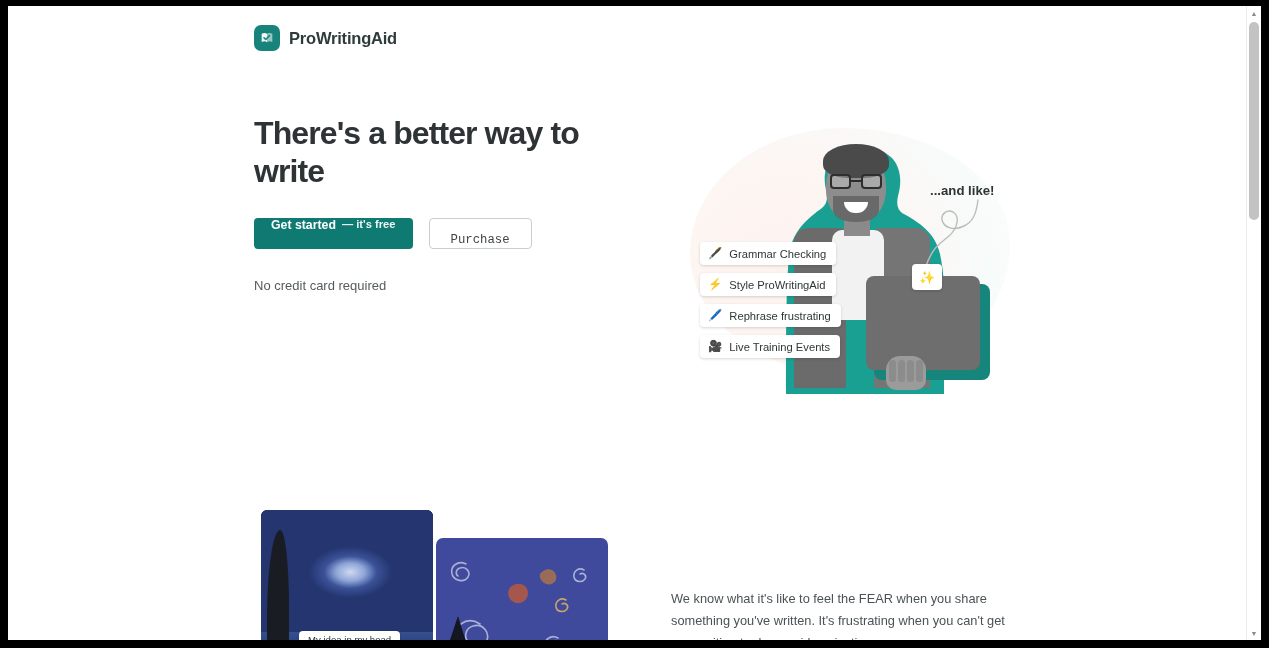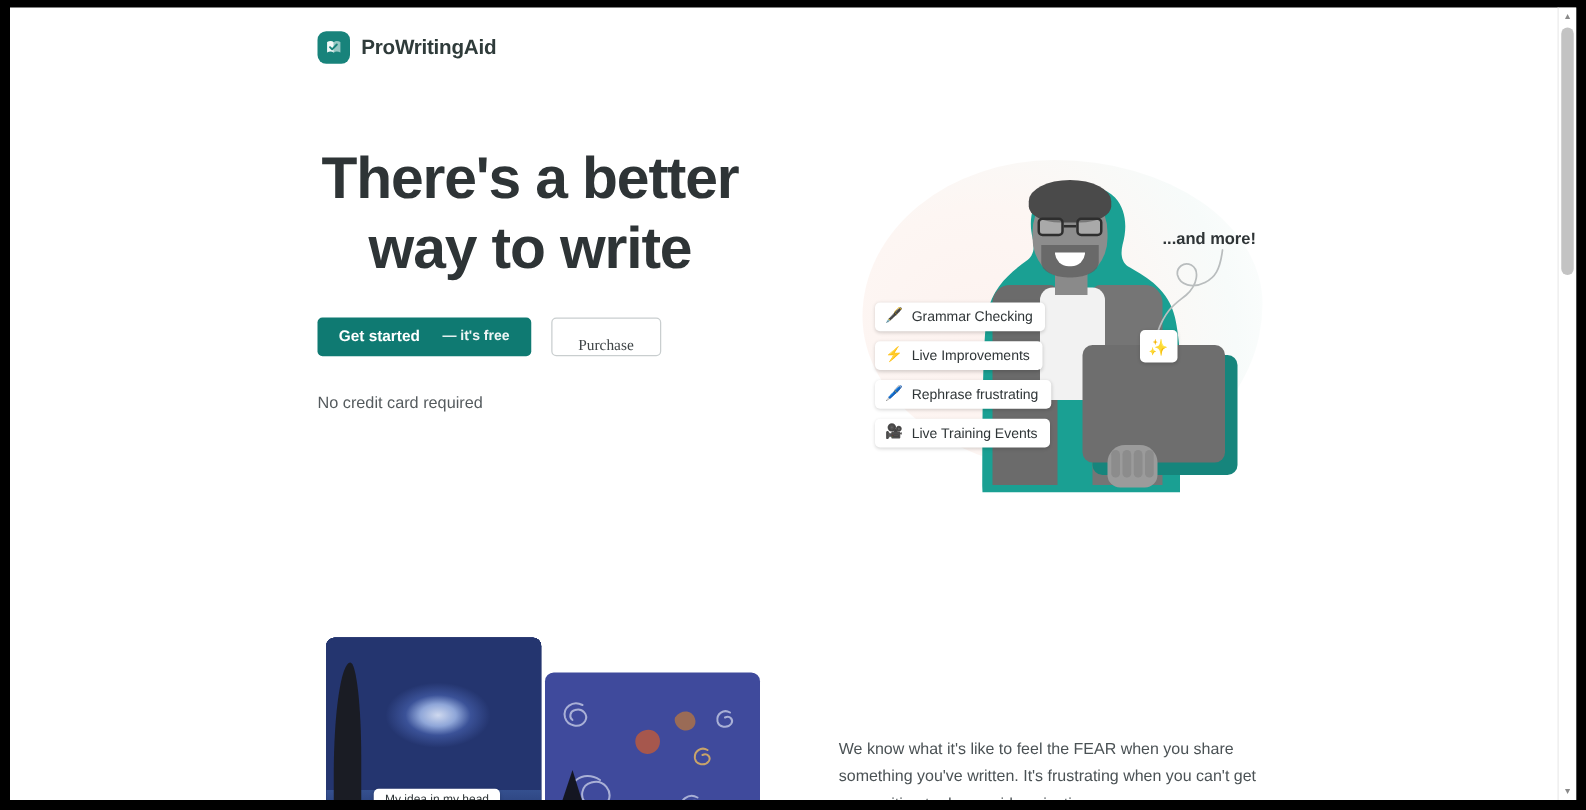--- a/index.html
+++ b/index.html
@@ -110,26 +110,25 @@
     white-space: nowrap;
   }
 
   
   #hero-copy {
     position: absolute;
     left: 246px; top: 104px;
     width: 340px;
   }
   #hero-title {
-    font-size: 47px;
+    font-size: 32px;
     line-height: 1.19;
     font-weight: bold;
     color: #2e3436;
     letter-spacing: -0.9px;
-    text-align: center;
   }
   #hero-sub {
     margin-top: 22px;
     font-size: 14.6px;
     line-height: 1.58;
     color: #4b5255;
     width: 325px;
   }
   #hero-actions {
     margin-top: 28px;
@@ -138,39 +137,39 @@
   #get-started-btn {
     background: #0f7a72;
     border: none;
     border-radius: 4px;
     padding: 0 17px;
     height: 31px;
     color: #ffffff;
     font-size: 12.3px;
     font-weight: bold;
     cursor: pointer;
-    display: flex; align-items: center; gap: 18px;
+    display: flex; gap: 6px;
     font-family: "Liberation Sans", sans-serif;
     white-space: nowrap;
   }
   #get-started-note {
     font-weight: bold;
     font-size: 11.2px;
     opacity: 0.93;
   }
   #purchase-btn {
     background: #ffffff;
     border: 1px solid #c9cecf;
     border-radius: 4px;
     padding: 14px 21px;
     height: 31px;
     color: #3f4547;
     font-size: 12.3px;
     cursor: pointer;
-    font-family: Liberation Serif, serif;
+    font-family: Liberation Mono, monospace;
     white-space: nowrap;
   }
   #no-card {
     margin-top: 29px;
     font-size: 13px;
     color: #555b5e;
   }
 
   
   #hero-art {
@@ -481,32 +480,32 @@
             <span class="finger" style="left:30px"></span>
           </div>
         </div>
 
         <div class="chip" id="chip-0">
           <span class="chip-icon">🖋️</span>
           <span>Grammar Checking</span>
         </div>
         <div class="chip" id="chip-1">
           <span class="chip-icon">⚡</span>
-          <span>Live Improvements</span>
+          <span>Style ProWritingAid</span>
         </div>
         <div class="chip" id="chip-2">
           <span class="chip-icon">🖊️</span>
           <span>Rephrase frustrating</span>
         </div>
         <div class="chip" id="chip-3">
           <span class="chip-icon">🎥</span>
           <span>Live Training Events</span>
         </div>
 
-        <div id="and-more">...and more!</div>
+        <div id="and-more">...and like!</div>
 
         <svg id="squiggle" width="70" height="80" viewBox="0 0 70 80" aria-hidden="true">
           <path d="M58 2c-2 16-6 22-14 26-10 5-20 2-22-6-1-6 5-11 11-8 7 4 5 16-4 24-7 6-16 10-23 30" fill="none" stroke="#b9bdbe" stroke-width="1.4" stroke-linecap="round"></path>
         </svg>
 
         <div id="chip-sparkle">✨</div>
       </div>
 
       <div id="art-crude">
         <svg viewBox="0 0 172 120" aria-hidden="true">

